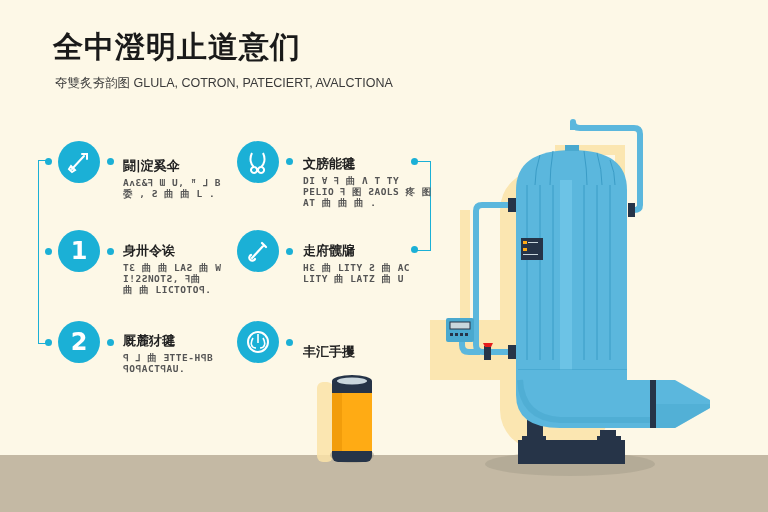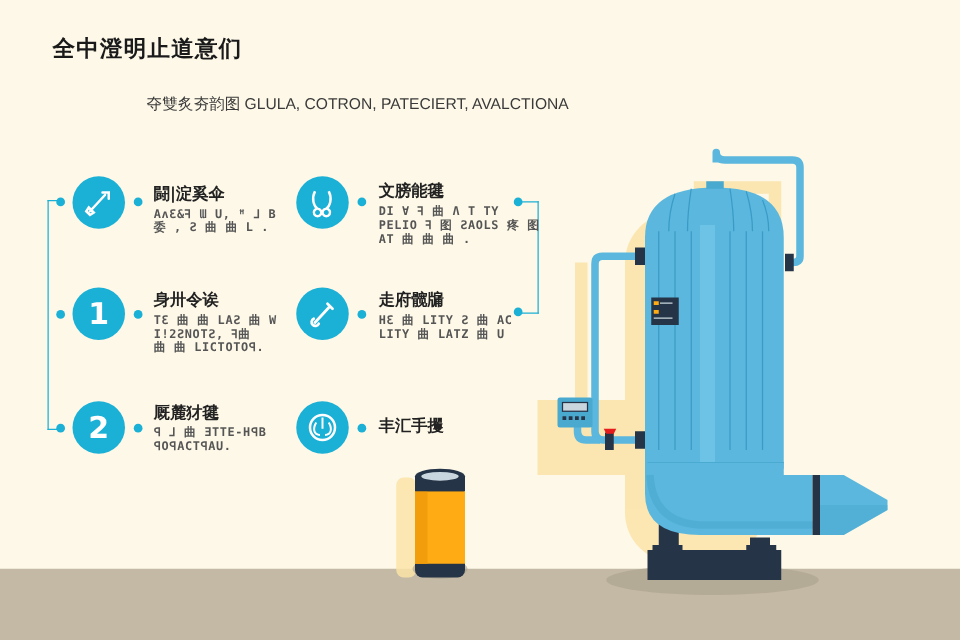--- a/index.html
+++ b/index.html
@@ -1,24 +1,24 @@
 <!DOCTYPE html>
 <html><head>
 <meta charset="utf-8">
 <style>
   html,body{margin:0;padding:0;}
   body{width:768px;height:512px;position:relative;overflow:hidden;background:#fdf8e7;font-family:"DejaVu Sans","Liberation Sans",sans-serif;}
   .floor{position:absolute;left:0;top:455px;width:768px;height:57px;background:#c4b9a4;}
-  .title{position:absolute;left:42px;top:27px;font-size:18px;font-weight:bold;color:#1a1a1a;letter-spacing:1px;white-space:nowrap;}
-  .subtitle{position:absolute;left:55px;top:76px;font-size:12.5px;color:#3a3a3a;line-height:15px;width:400px;font-family:"Liberation Sans",sans-serif;text-align:right;}
+  .title{position:absolute;left:53px;top:27px;font-size:30px;font-weight:bold;color:#1a1a1a;letter-spacing:1px;white-space:nowrap;}
+  .subtitle{position:absolute;left:55px;top:76px;font-size:12.5px;color:#3a3a3a;line-height:15px;width:400px;font-family:"Liberation Sans",sans-serif;}
   .item{position:absolute;display:flex;align-items:flex-start;}
   .circle{width:42px;height:42px;border-radius:50%;background:#1bb0d6;display:flex;align-items:center;justify-content:center;color:#fff;font-size:24px;font-weight:bold;flex:none;}
   .dot{width:7px;height:7px;border-radius:50%;background:#1bb0d6;position:absolute;}
   .itext{position:absolute;}
-  .ihead{font-size:13px;font-weight:bold;color:#222;white-space:nowrap;}
+  .ihead{font-size:13px;font-weight:bold;color:#222;white-space:nowrap;margin-top:11px;}
   .ibody{font-size:9.5px;color:#555;line-height:11px;letter-spacing:0.5px;margin-top:2px;white-space:nowrap;font-family:"DejaVu Sans Mono",monospace;font-weight:bold;}
   .bracket{position:absolute;border:1.5px solid #1bb0d6;}
   svg{position:absolute;left:0;top:0;}
 </style>
 </head>
 <body>
 
 <div class="floor"></div>
 
 <div class="title">全中澄明止道意们</div>

